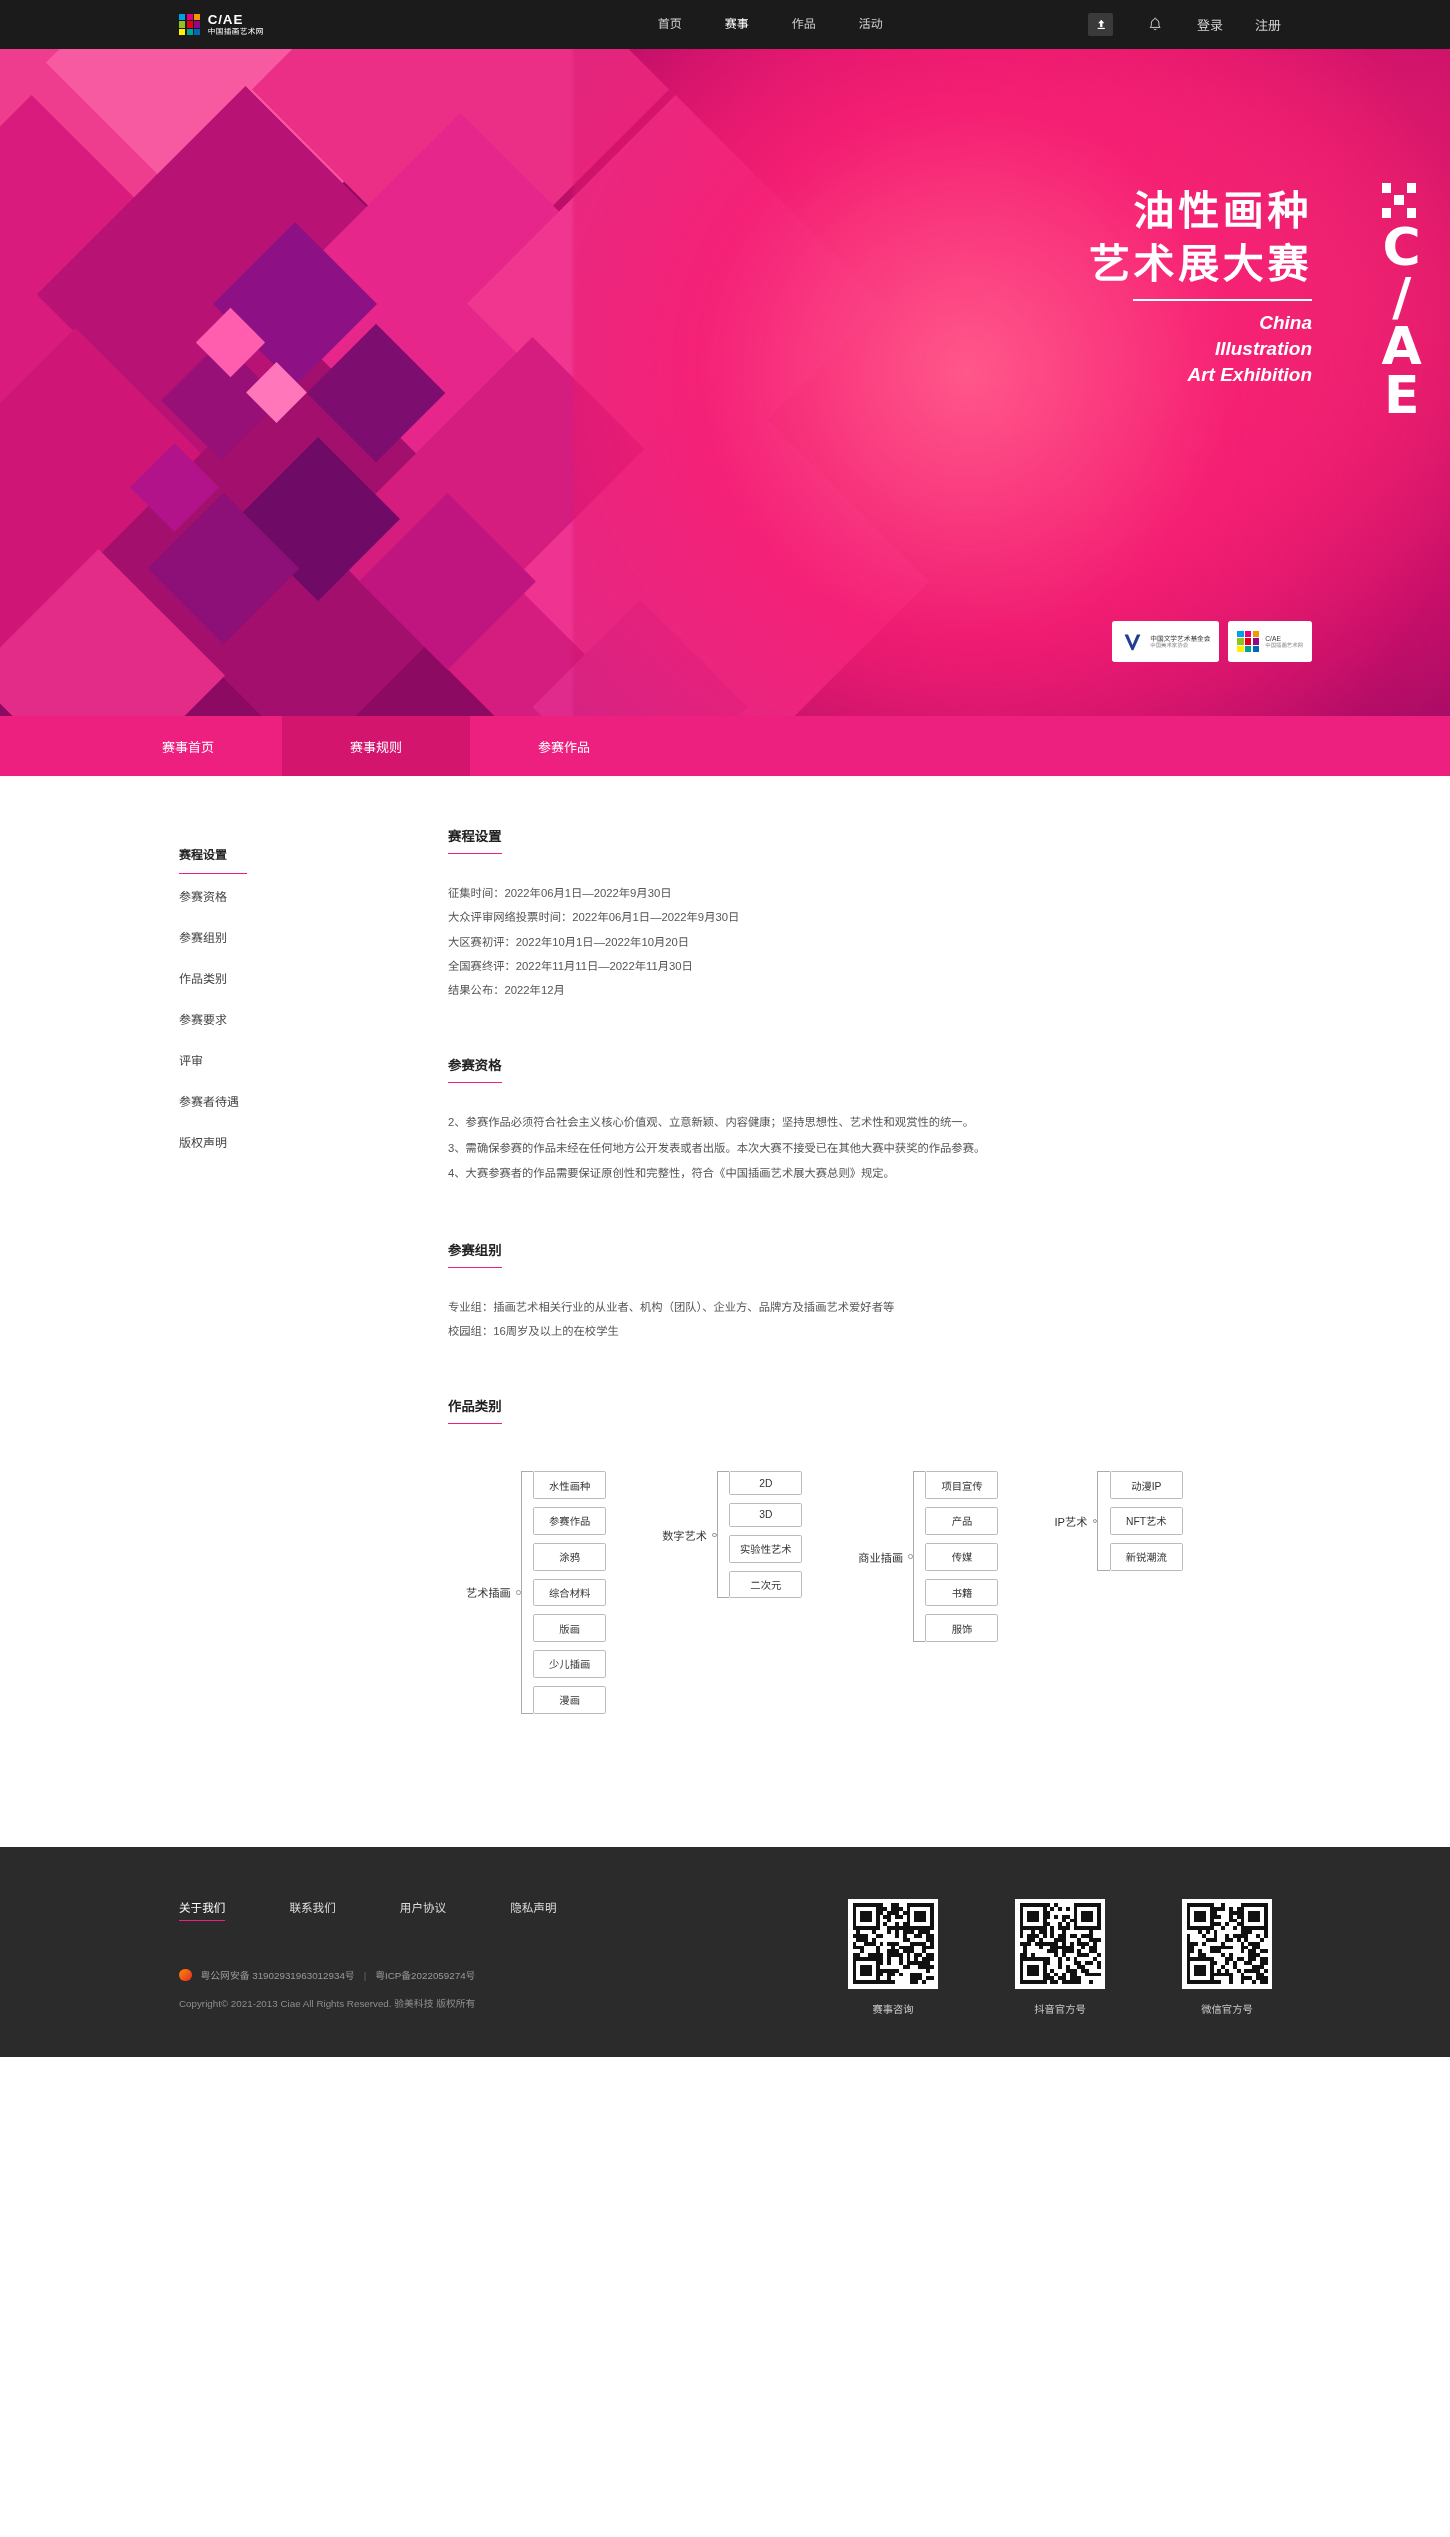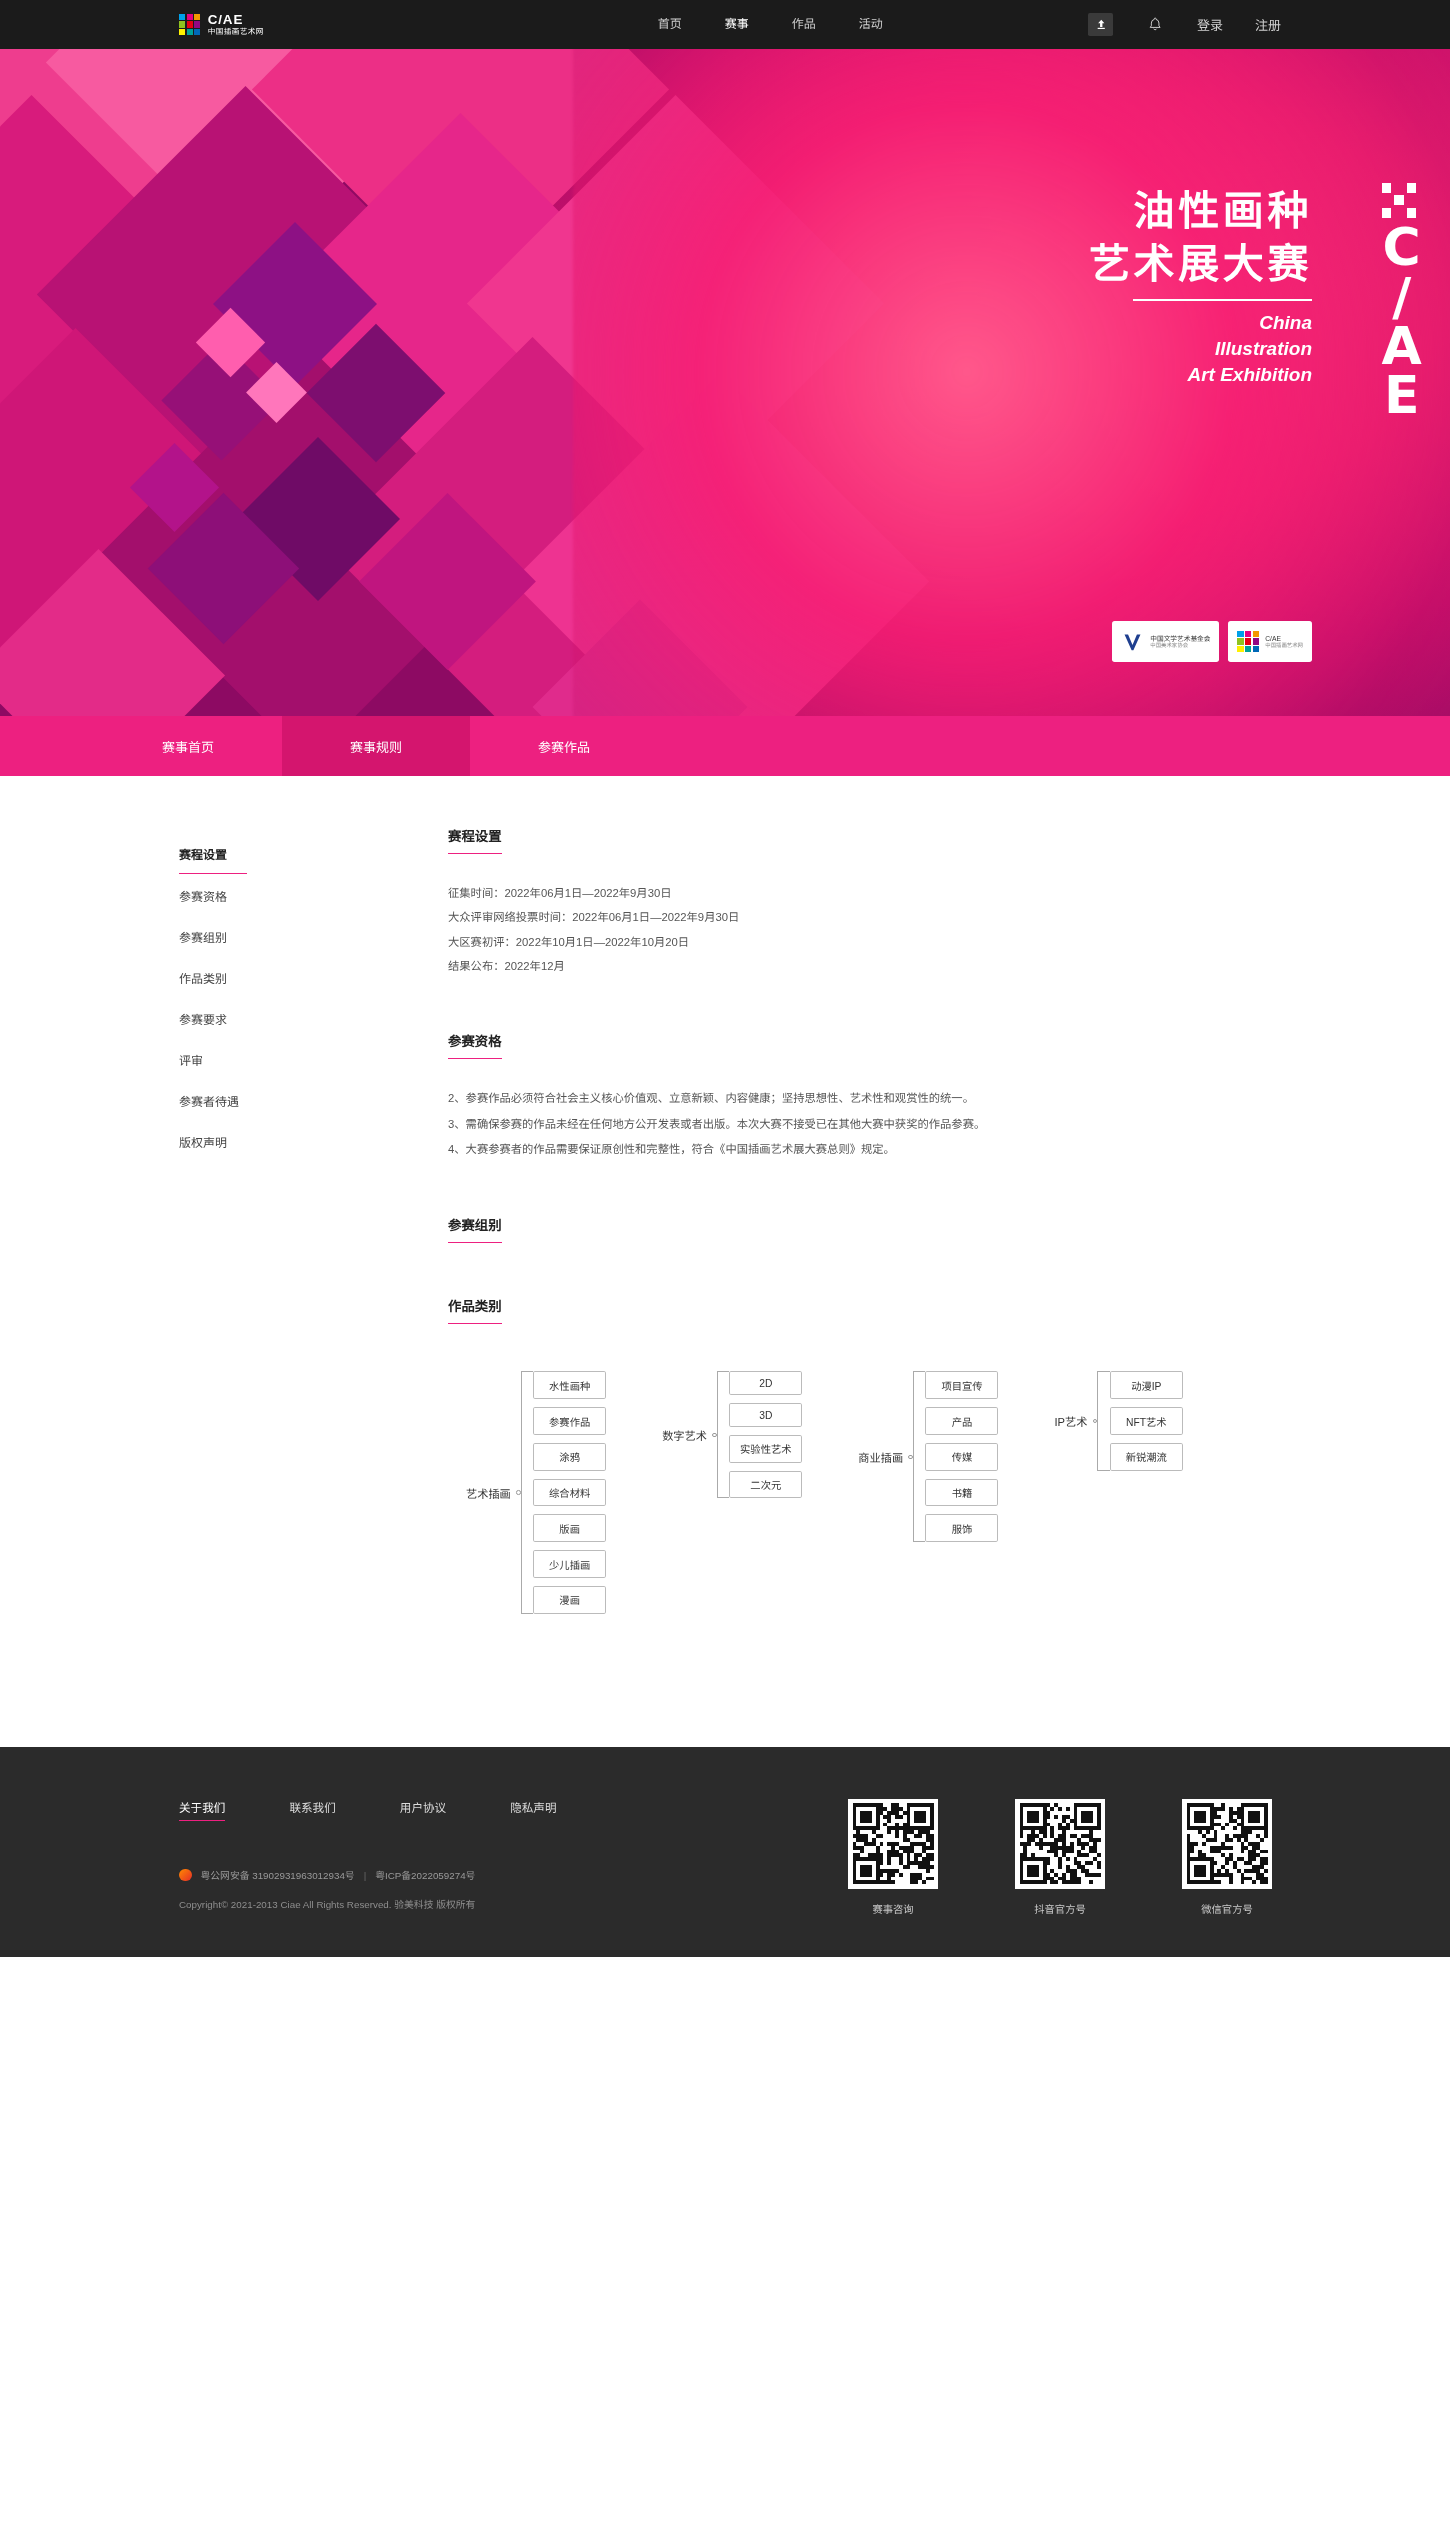--- a/index.html
+++ b/index.html
@@ -359,35 +359,40 @@
   </div>
 
   <div class="content">
 
     <div class="sec-block">
       <div class="sec-title">赛程设置</div>
       <div class="sec-body">
         <p>征集时间：2022年06月1日—2022年9月30日</p>
         <p>大众评审网络投票时间：2022年06月1日—2022年9月30日</p>
         <p>大区赛初评：2022年10月1日—2022年10月20日</p>
+        <p>全国赛终评：2022年11月11日—2022年11月30日</p>
         <p>结果公布：2022年12月</p>
       </div>
     </div>
 
     <div class="sec-block">
       <div class="sec-title">参赛资格</div>
       <div class="sec-body">
         <p class="wide">2、参赛作品必须符合社会主义核心价值观、立意新颖、内容健康；坚持思想性、艺术性和观赏性的统一。</p>
         <p class="wide">3、需确保参赛的作品未经在任何地方公开发表或者出版。本次大赛不接受已在其他大赛中获奖的作品参赛。</p>
         <p class="wide">4、大赛参赛者的作品需要保证原创性和完整性，符合《中国插画艺术展大赛总则》规定。</p>
       </div>
     </div>
 
     <div class="sec-block">
       <div class="sec-title">参赛组别</div>
+      <div class="sec-body">
+        <p>专业组：插画艺术相关行业的从业者、机构（团队）、企业方、品牌方及插画艺术爱好者等</p>
+        <p>校园组：16周岁及以上的在校学生</p>
+      </div>
     </div>
 
     <div class="sec-block">
       <div class="sec-title">作品类别</div>
 
       <div class="tree-wrap">
 
         <div class="tree-group">
           <span class="tree-label">艺术插画</span>
           <span class="tree-dot"></span>

